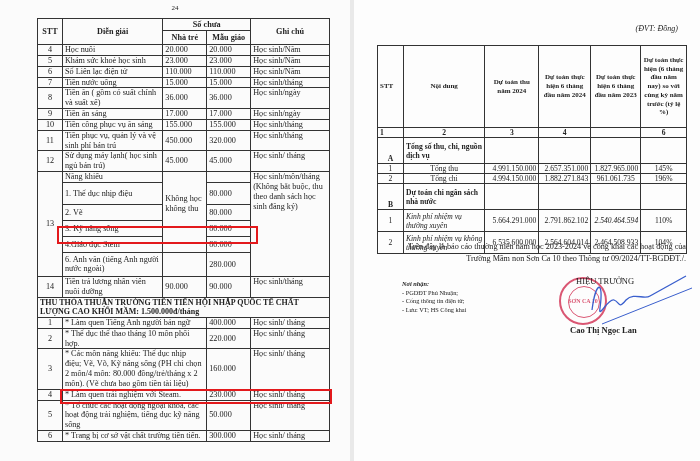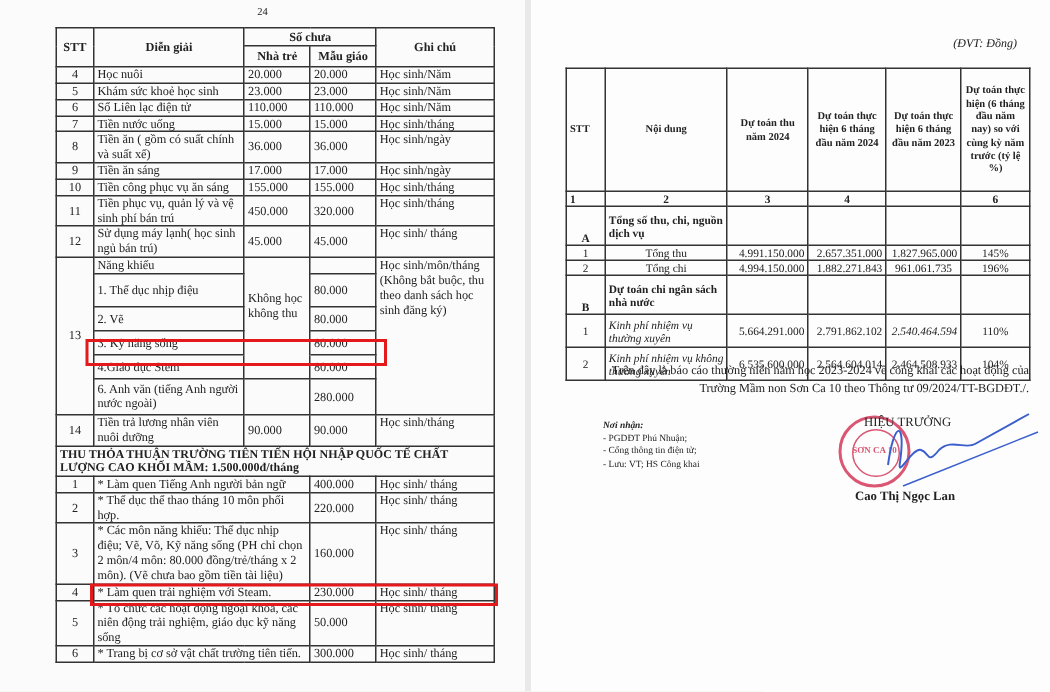--- a/index.html
+++ b/index.html
@@ -192,21 +192,21 @@
           <td class="gc">Học sinh/ tháng</td>
         </tr>
     <tr>
           <td class="c">4</td>
           <td colspan="2">* Làm quen trải nghiệm với Steam.</td>
           <td class="num">230.000</td>
           <td>Học sinh/ tháng</td>
         </tr>
     <tr>
           <td class="c">5</td>
-          <td colspan="2">* Tổ chức các hoạt động ngoại khóa, các niên động trải nghiệm, giáo dục kỹ năng sống</td>
+          <td colspan="2">* Tổ chức các hoạt động ngoại khóa, các hoạt động trải nghiệm, tiếng dục kỹ năng sống</td>
           <td class="num">50.000</td>
           <td class="gc">Học sinh/ tháng</td>
         </tr>
     <tr>
           <td class="c">6</td>
           <td colspan="2">* Trang bị cơ sở vật chất trường tiên tiến.</td>
           <td class="num">300.000</td>
           <td class="gc">Học sinh/ tháng</td>
         </tr>
   </tbody>

